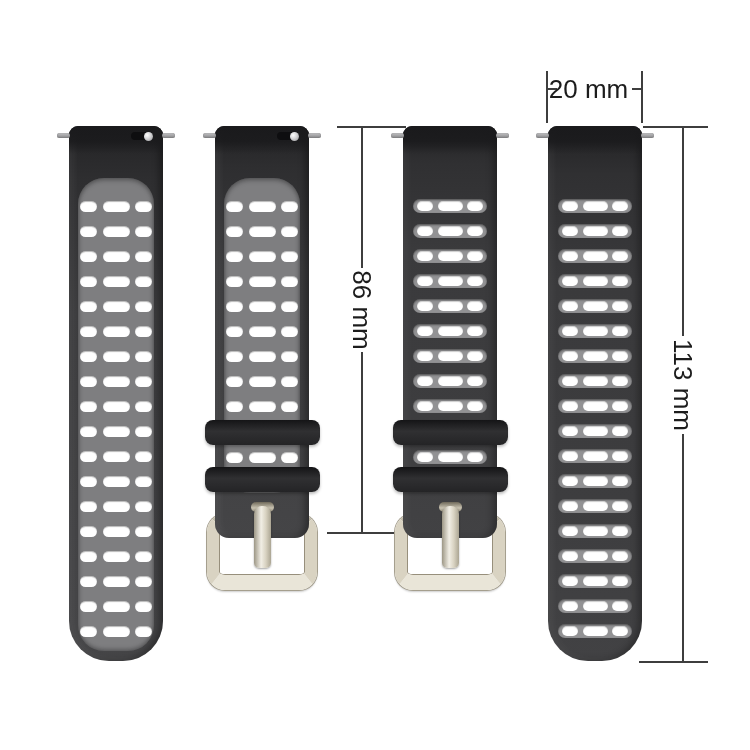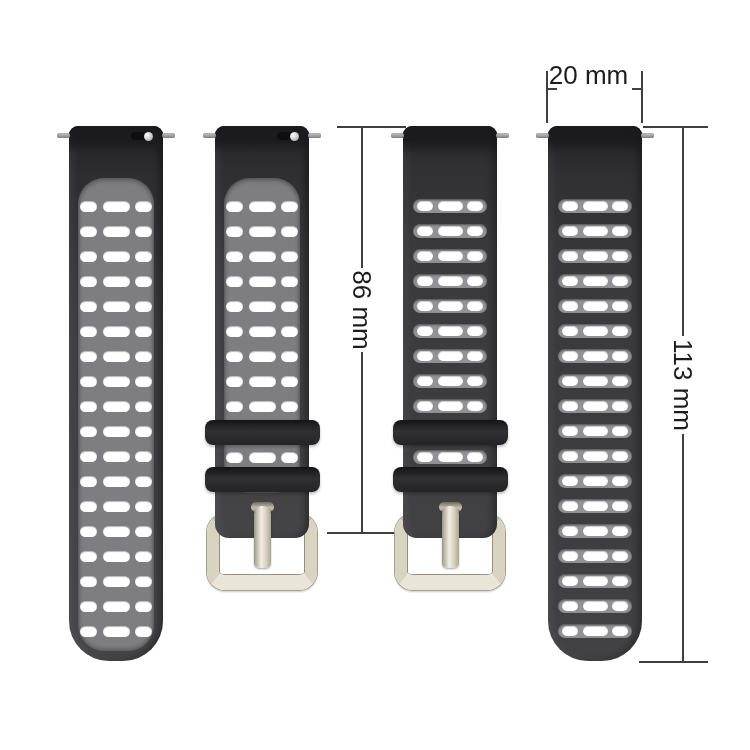--- a/index.html
+++ b/index.html
@@ -84,21 +84,21 @@
 </head>
 <body>
 
 <div class="canvas">
 
   <div>
     <div class="dline" style="left:546px;top:71px;width:2px;height:52px;"></div>
     <div class="dline" style="left:641px;top:71px;width:2px;height:52px;"></div>
     <div class="dline" style="left:548px;top:88px;width:9px;height:2px;"></div>
     <div class="dline" style="left:632px;top:88px;width:9px;height:2px;"></div>
-    <div class="dim-label" style="left:548px;top:61px;width:81px;">20 mm</div>
+    <div class="dim-label" style="left:548px;top:75px;width:81px;">20 mm</div>
   </div>
 
   <div>
     <div class="dline" style="left:337px;top:126px;width:69px;height:2px;"></div>
     <div class="dline" style="left:327px;top:532px;width:72px;height:2px;"></div>
     <div class="dline" style="left:361px;top:126px;width:2px;height:142px;"></div>
     <div class="dline" style="left:361px;top:352px;width:2px;height:181px;"></div>
     <div class="dim-label rot90" style="left:302px;top:296px;width:120px;">86 mm</div>
   </div>
 

